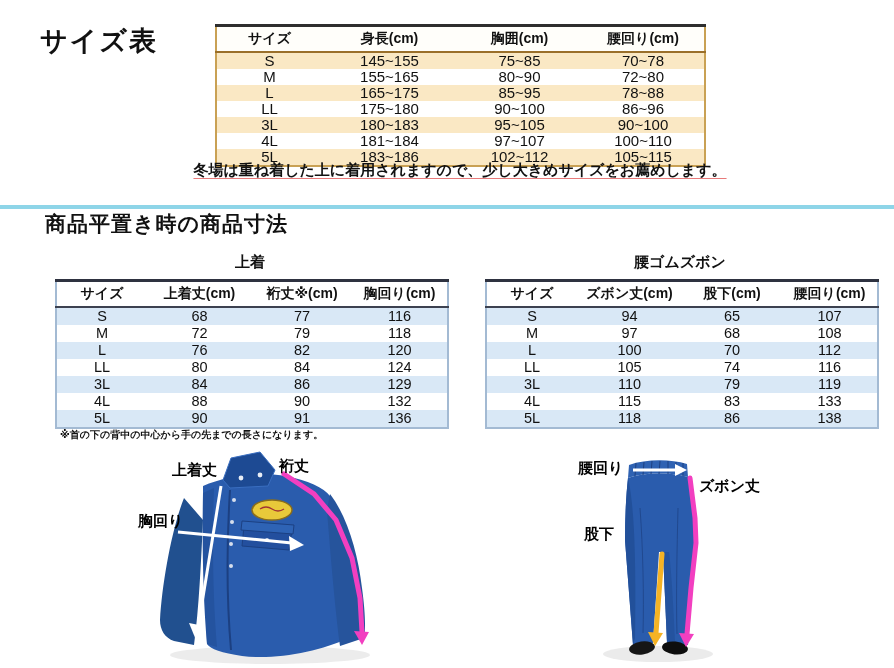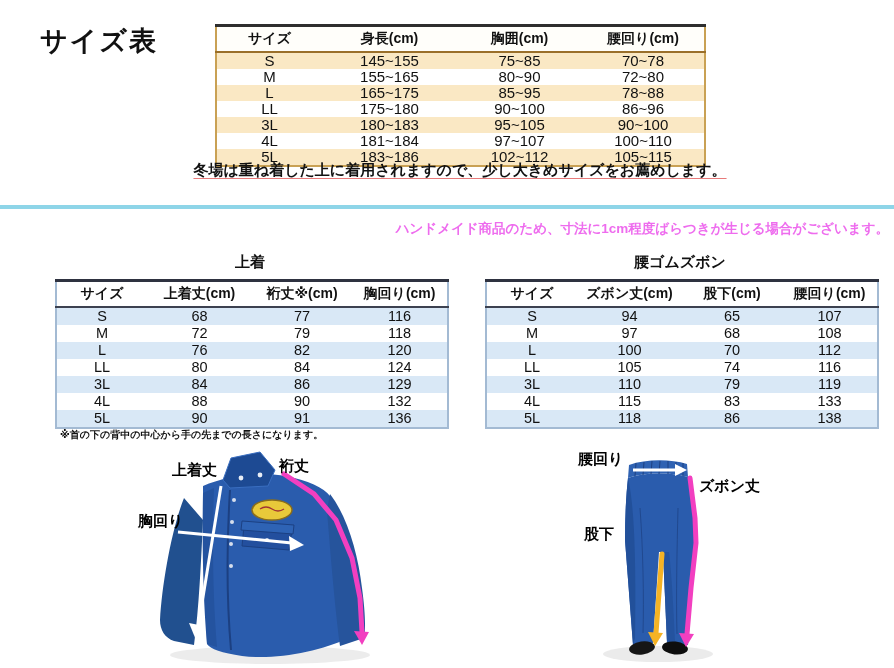--- a/index.html
+++ b/index.html
@@ -36,21 +36,21 @@
   .tbl-blue tr.alt td{background:#d9e8f6;}
 
   .figure{position:absolute;width:310px;height:220px;}
   .figure-jacket{left:110px;top:448px;}
   .figure-pants{left:540px;top:448px;}
   .figure svg{position:absolute;left:0;top:0;}
   .fig-label{position:absolute;font-size:15px;font-weight:bold;color:#000;white-space:nowrap;}
   .jl-length{left:62px;top:13px;}
   .jl-sleeve{left:169px;top:9px;}
   .jl-chest{left:28px;top:64px;}
-  .pl-waist{left:38px;top:2px;}
+  .pl-waist{left:38px;top:11px;}
   .pl-length{left:159px;top:29px;}
   .pl-inseam{left:44px;top:77px;}
 </style>
 </head>
 <body>
 
 <div class="page">
 
   <div class="page-title">サイズ表</div>
 
@@ -107,21 +107,21 @@
             <td>102~112</td>
             <td>105~115</td>
           </tr>
       </tbody>
     </table>
   </div>
 
   <div class="winter-note">冬場は重ね着した上に着用されますので、少し大きめサイズをお薦めします。</div>
 
   <div class="divider"></div>
-  <div class="handmade-note">ハンドメイド商品のため、寸法に1cm程度ばらつきが生じる場合がございます。</div>
+  <div class="section-title">商品平置き時の商品寸法</div>
 
   <div class="flat-block-left">
     <div class="flat-title">上着</div>
     <table class="tbl-blue">
       <thead>
         <tr>
           <th style="width:90px">サイズ</th>
           <th style="width:105px">上着丈(cm)</th>
           <th style="width:100px">裄丈※(cm)</th>
           <th style="width:95px">胸回り(cm)</th>

